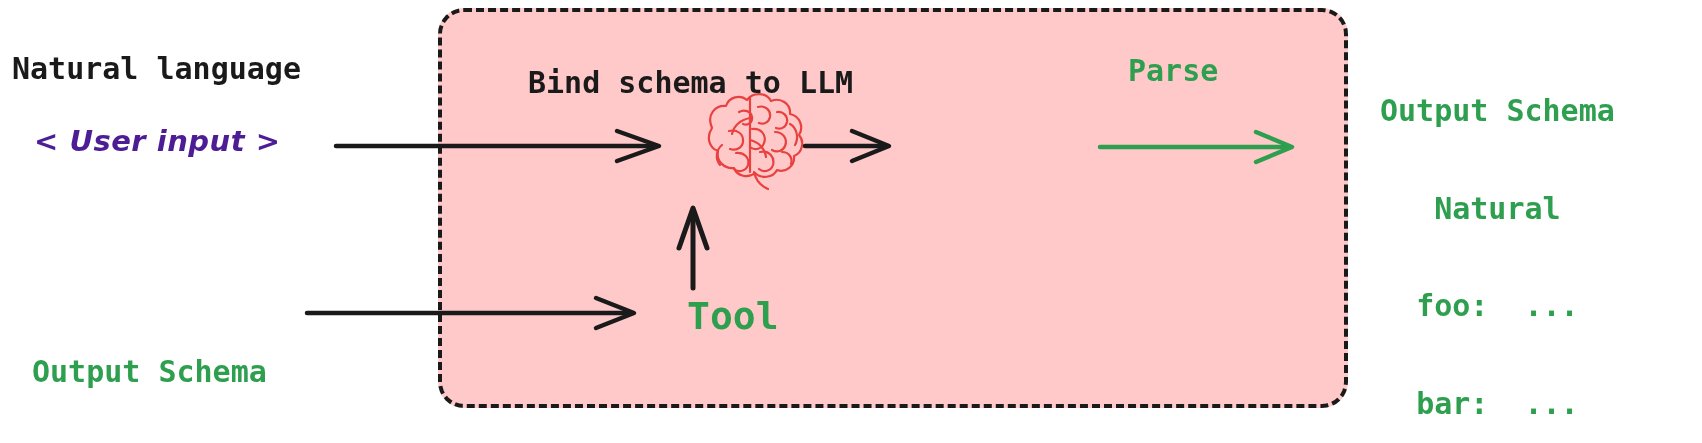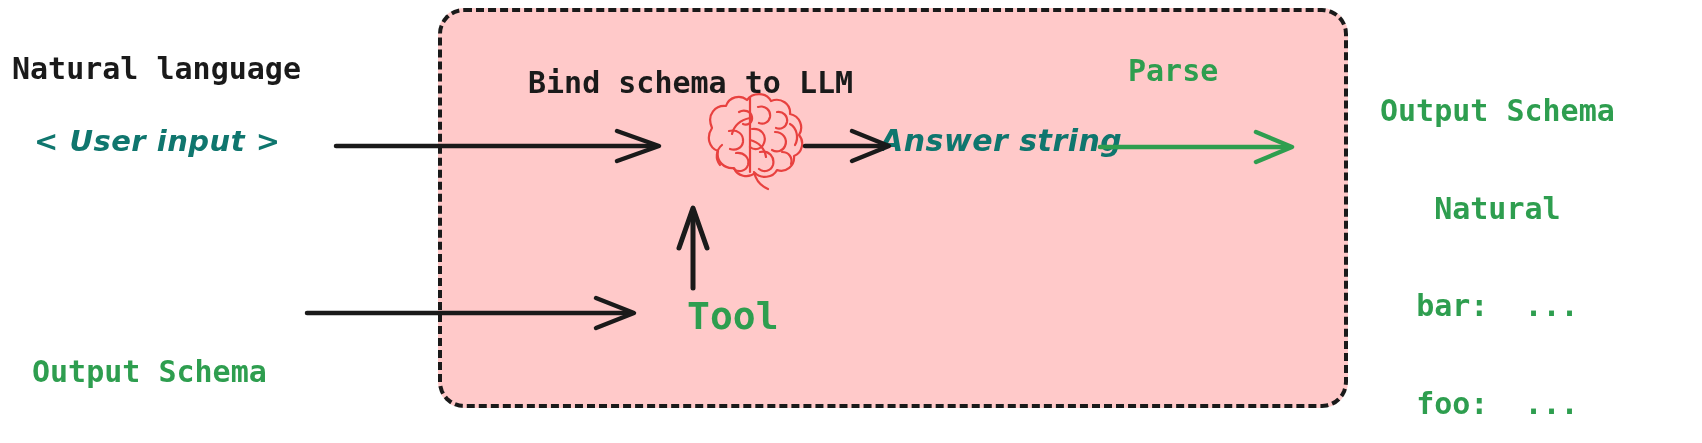--- a/index.html
+++ b/index.html
@@ -48,21 +48,21 @@
     color: #1a1a1a;
   }
   .green {
     color: #2e9e4f;
     text-align: center;
   }
   .hand {
     font-family: "DejaVu Sans", "Liberation Sans", sans-serif;
     font-style: italic;
     font-weight: 600;
-    color: #0f766e;
+    color: #4c1d95;
     letter-spacing: 0.5px;
   }
 
   #natural-language {
     left: 12px;
     top: 54px;
     font-size: 30px;
   }
   #user-input {
     left: 34px;
@@ -132,27 +132,26 @@
     
     
   </div>
 
   <div class="txt mono" id="bind-title">Bind schema to LLM</div>
 
   <div class="txt mono green" id="parse-label">Parse</div>
 
   <div class="txt mono green" id="tool-label">Tool</div>
 
-  <div class="txt hand" id="answer-string">Answer string</div>
 
   <div class="txt mono green" id="schema-out">
     <span class="line">Output Schema</span>
     <span class="line">Natural</span>
+    <span class="line">foo:  ...</span>
     <span class="line">bar:  ...</span>
-    <span class="line">foo:  ...</span>
   </div>
 
   <svg id="vec" viewBox="0 0 1702 443" xmlns="http://www.w3.org/2000/svg">
 
     <g>
       <path d="M336 146 L 655 146" stroke="#1a1a1a" stroke-width="4.5" fill="none" stroke-linecap="round"></path>
       <path d="M617 131 L 659 146 L 617 161" stroke="#1a1a1a" stroke-width="4.5" fill="none" stroke-linecap="round" stroke-linejoin="round"></path>
     </g>
 
     <g stroke="#e8413f" stroke-width="2.2" fill="none" stroke-linecap="round" stroke-linejoin="round">

